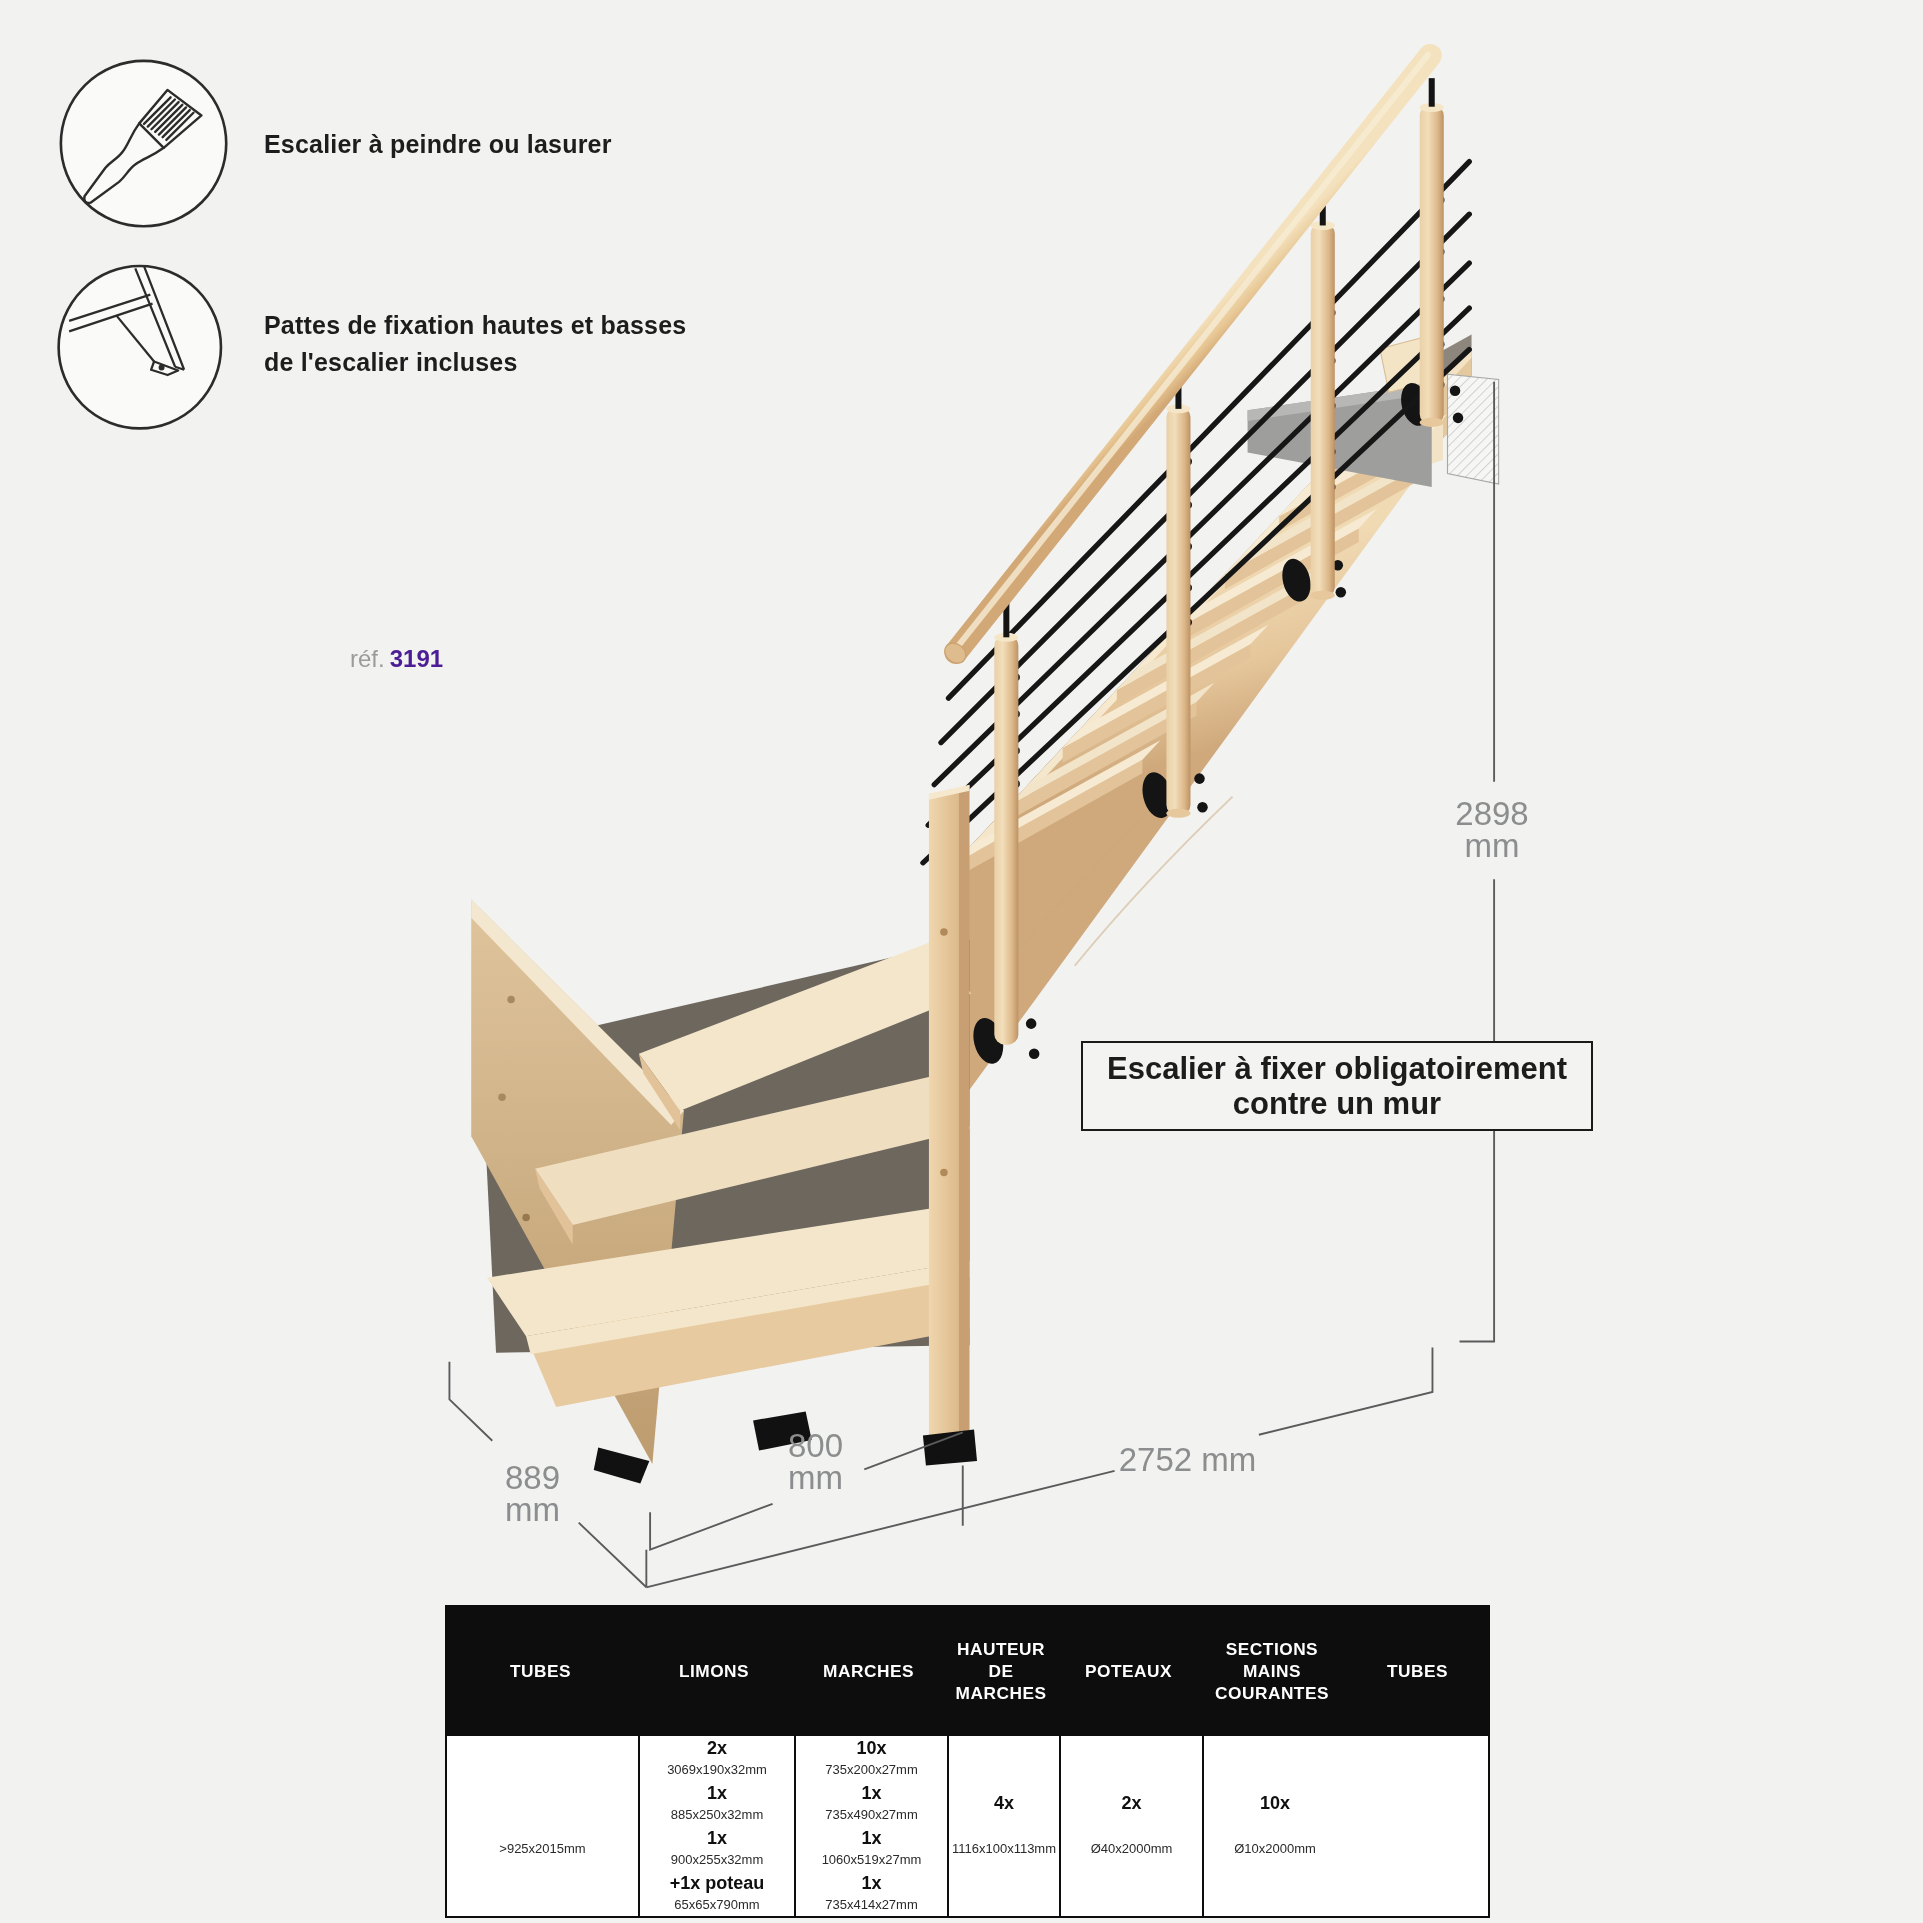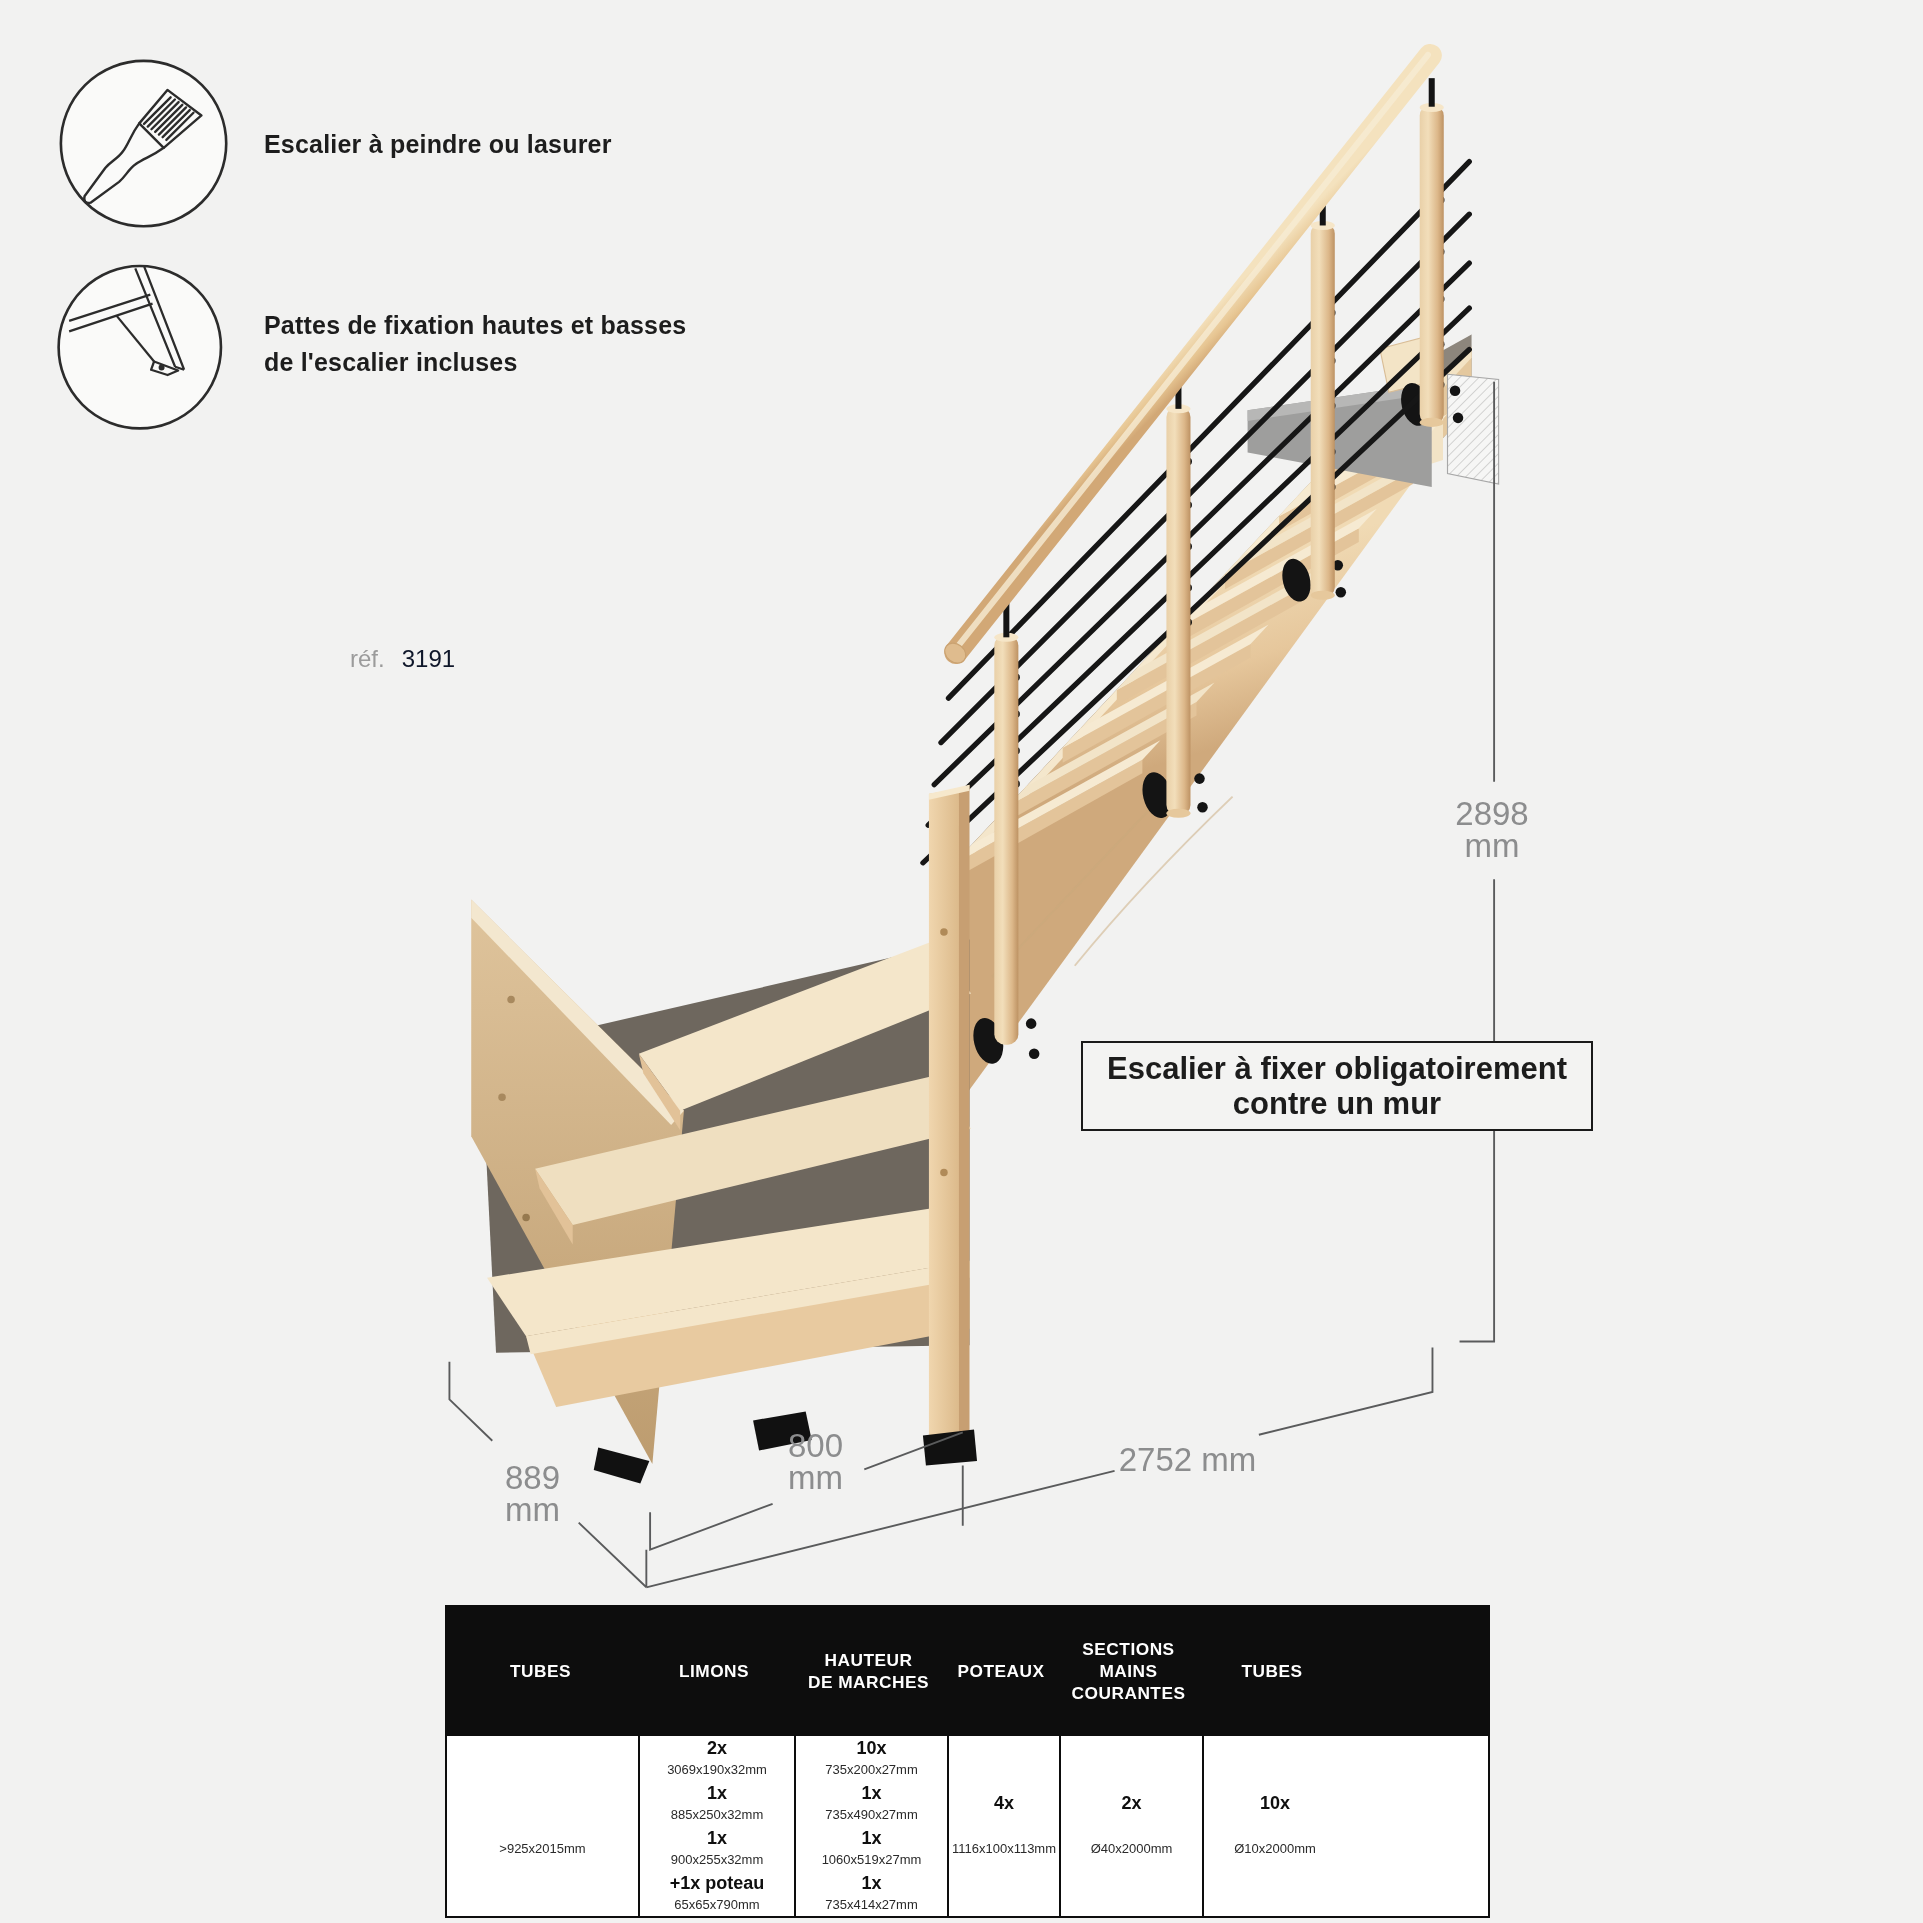--- a/index.html
+++ b/index.html
@@ -7,21 +7,21 @@
     width:1924px;height:1924px;position:relative;overflow:hidden;
     background:#f2f2f1;
     font-family:"Liberation Sans",sans-serif;
     color:#1d1d1d;
   }
   .art{position:absolute;left:0;top:0;width:1924px;height:1924px;}
   .abs{position:absolute;}
   .lbl{font-weight:700;font-size:25px;line-height:37px;letter-spacing:0.2px;color:#1d1d1d;white-space:pre-line;}
   .ref{font-size:24px;}
   .ref .muted{color:#9b9b9b;font-weight:400;margin-left:10px;}
-  .ref .strong{color:#0f172a;font-weight:400;margin-left:17px;}
+  .ref .strong{color:#4c1d95;font-weight:700;margin-left:5px;}
   .dim{color:#8c8d8e;font-size:33px;line-height:32px;text-align:center;white-space:pre-line;font-weight:400;}
   .warnbox{
     left:1081px;top:1041px;width:508px;height:86px;
     border:2.3px solid #1a1a1a;background:#f3f3f2;
     display:flex;align-items:center;justify-content:center;text-align:center;
   }
   .warnbox .txt{font-size:31px;line-height:35px;font-weight:700;color:#1c1c1c;white-space:pre-line;}
   
   .spec{left:445px;top:1605px;width:1045px;}
   .spec-head{
@@ -311,20 +311,21 @@
 
 <div class="abs warnbox">
   <div class="txt">Escalier à fixer obligatoirement
 contre un mur</div>
 </div>
 
 <div class="abs spec">
   <div class="spec-head">
     <div class="hc">TUBES</div>
     <div class="hc">LIMONS</div>
+    <div class="hc">MARCHES</div>
     <div class="hc">HAUTEUR
 DE MARCHES</div>
     <div class="hc">POTEAUX</div>
     <div class="hc">SECTIONS
 MAINS
 COURANTES</div>
     <div class="hc">TUBES</div>
   </div>
   <div class="spec-body">
     <div class="col">

